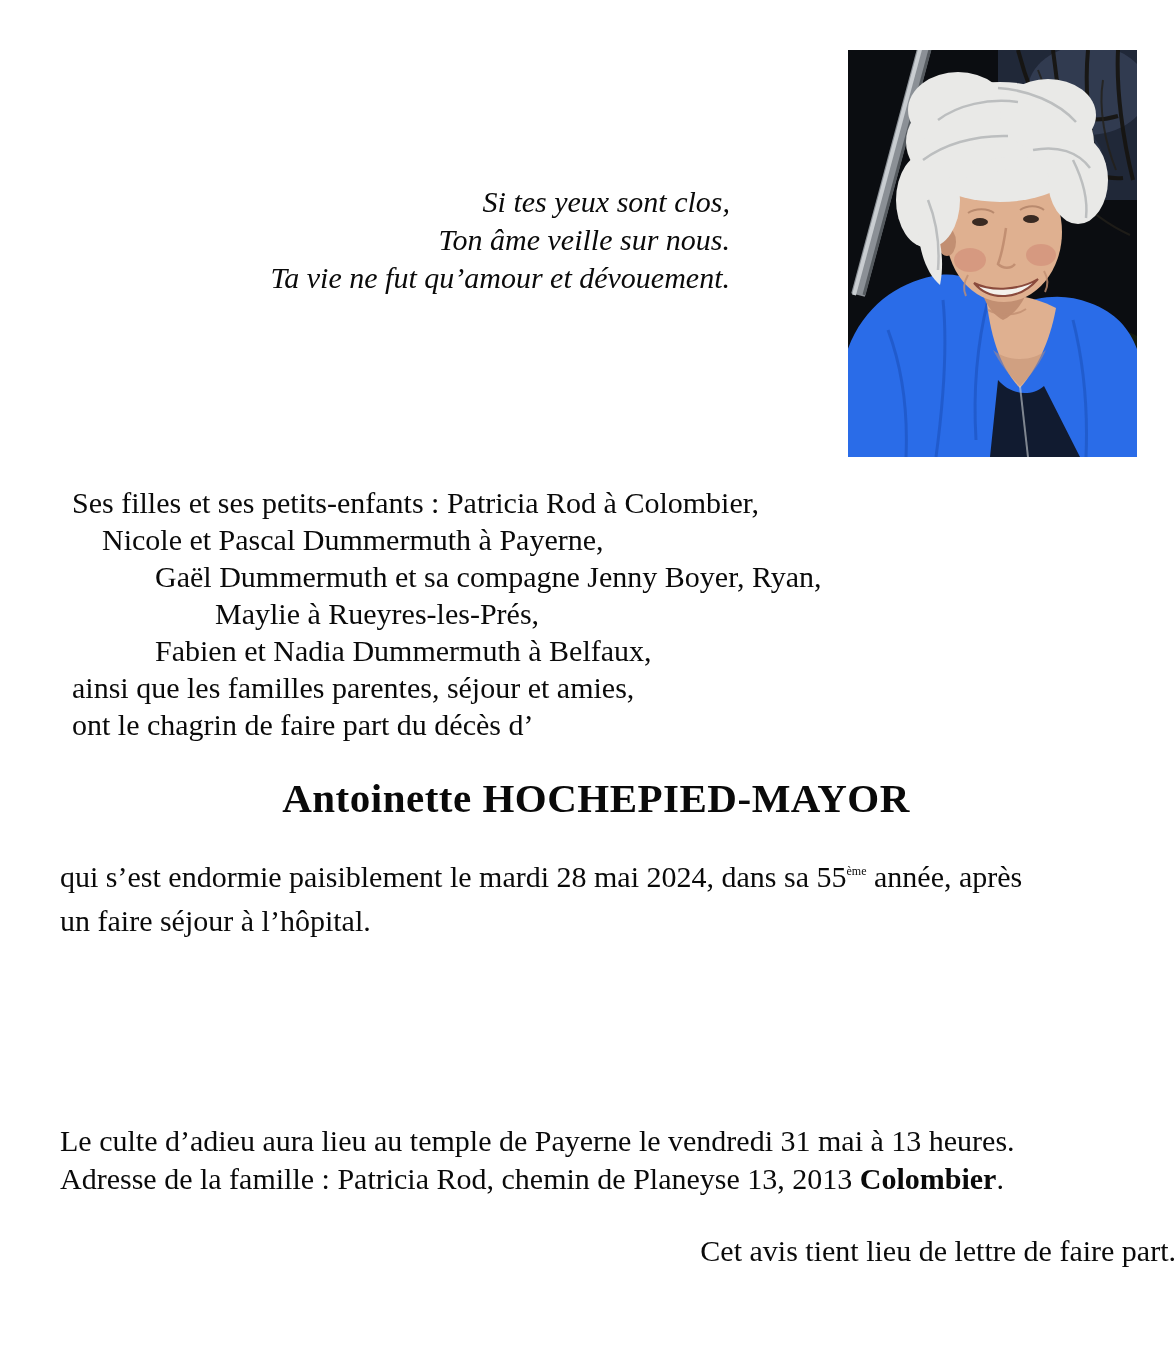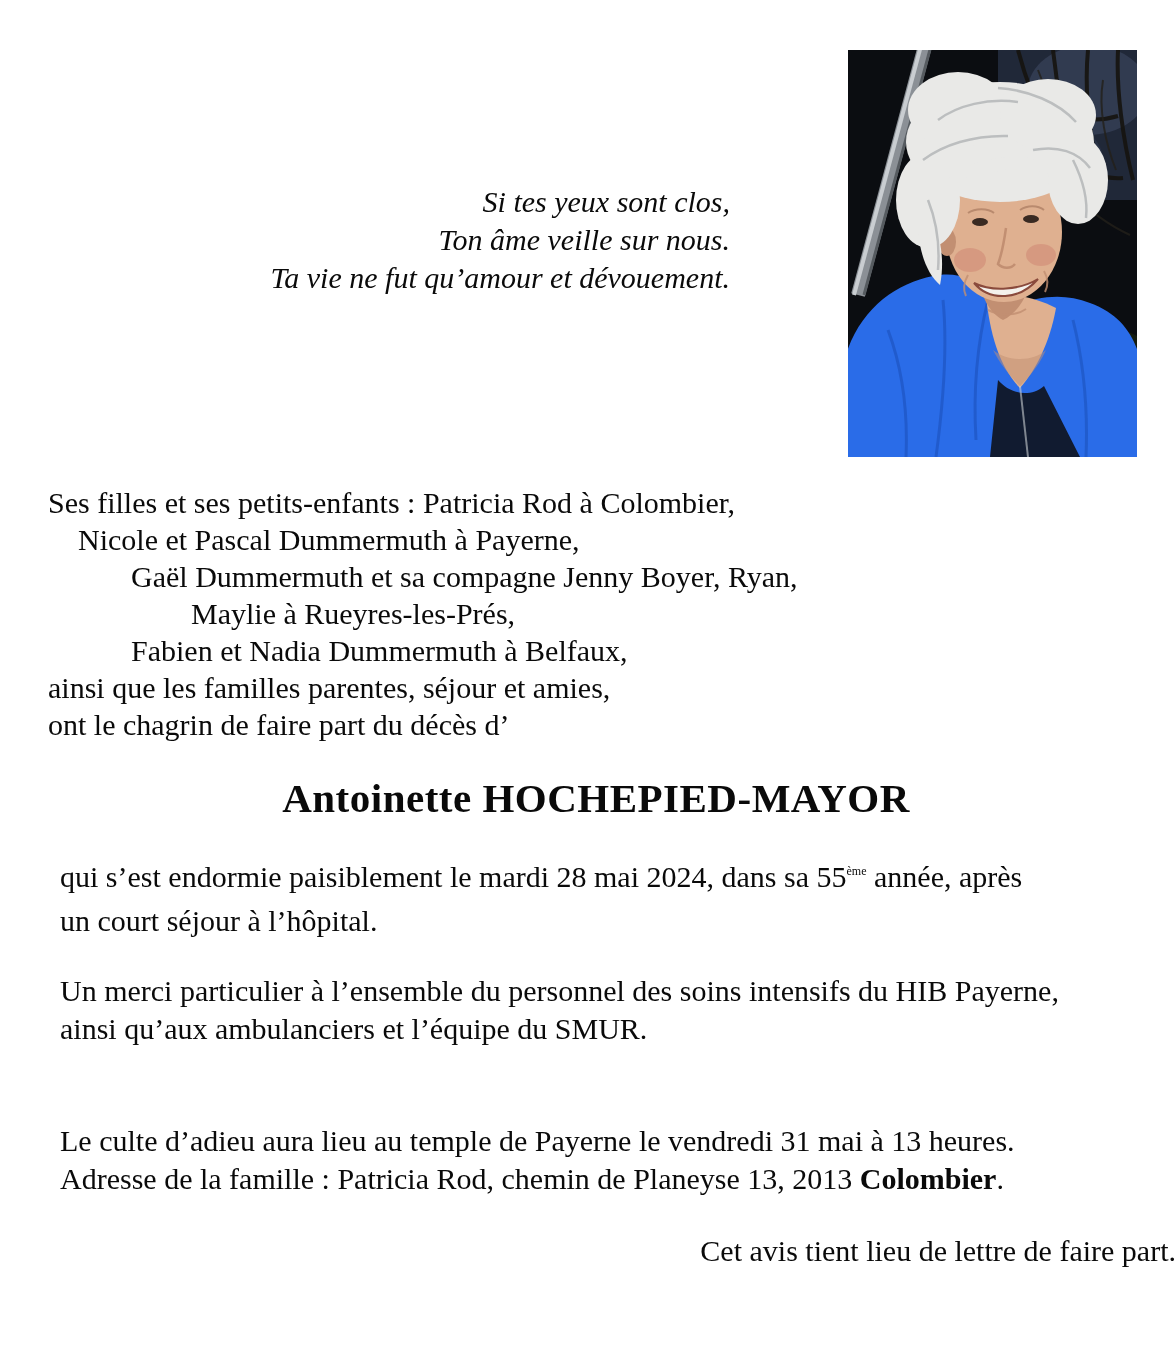--- a/index.html
+++ b/index.html
@@ -26,21 +26,21 @@
   .photo {
     position: absolute;
     left: 848px;
     top: 50px;
     width: 289px;
     height: 407px;
   }
   .photo svg { display: block; width: 100%; height: 100%; }
   .family {
     position: absolute;
-    left: 48px;
+    left: 72px;
     top: 484px;
     font-size: 30px;
     line-height: 37px;
     white-space: nowrap;
   }
   .f-ind-0 { margin-left: 0; }
   .f-ind-1 { margin-left: 30px; }
   .f-ind-2 { margin-left: 83px; }
   .f-ind-3 { margin-left: 143px; }
   .deceased-name {
@@ -199,27 +199,23 @@
     <div class="f-ind-3">Maylie à Rueyres-les-Prés,</div>
     <div class="f-ind-2">Fabien et Nadia Dummermuth à Belfaux,</div>
     <div class="f-ind-0">ainsi que les familles parentes, séjour et amies,</div>
     <div class="f-ind-0">ont le chagrin de faire part du décès d’</div>
   </div>
 
   <h1 class="deceased-name">Antoinette HOCHEPIED-MAYOR</h1>
 
   <p class="para para-death">
     <span class="line"><span>qui s’est endormie paisiblement le mardi 28 mai 2024, dans sa 55</span><span class="sup">ème</span><span> année, après</span></span>
-    <span class="line">un court séjour à l’hôpital.</span>
+    <span class="line">un faire séjour à l’hôpital.</span>
   </p>
 
-  <p class="para para-thanks">
-    <span class="line">Un merci particulier à l’ensemble du personnel des soins intensifs du HIB Payerne,</span>
-    <span class="line">ainsi qu’aux ambulanciers et l’équipe du SMUR.</span>
-  </p>
 
   <p class="para para-ceremony">
     <span class="line">Le culte d’adieu aura lieu au temple de Payerne le vendredi 31 mai à 13 heures.</span>
     <span class="line"><span>Adresse de la famille : Patricia Rod, chemin de Planeyse 13, 2013 </span><span class="bold">Colombier</span><span>.</span></span>
   </p>
 
   <p class="closing">Cet avis tient lieu de lettre de faire part.</p>
 
 </div>
 

